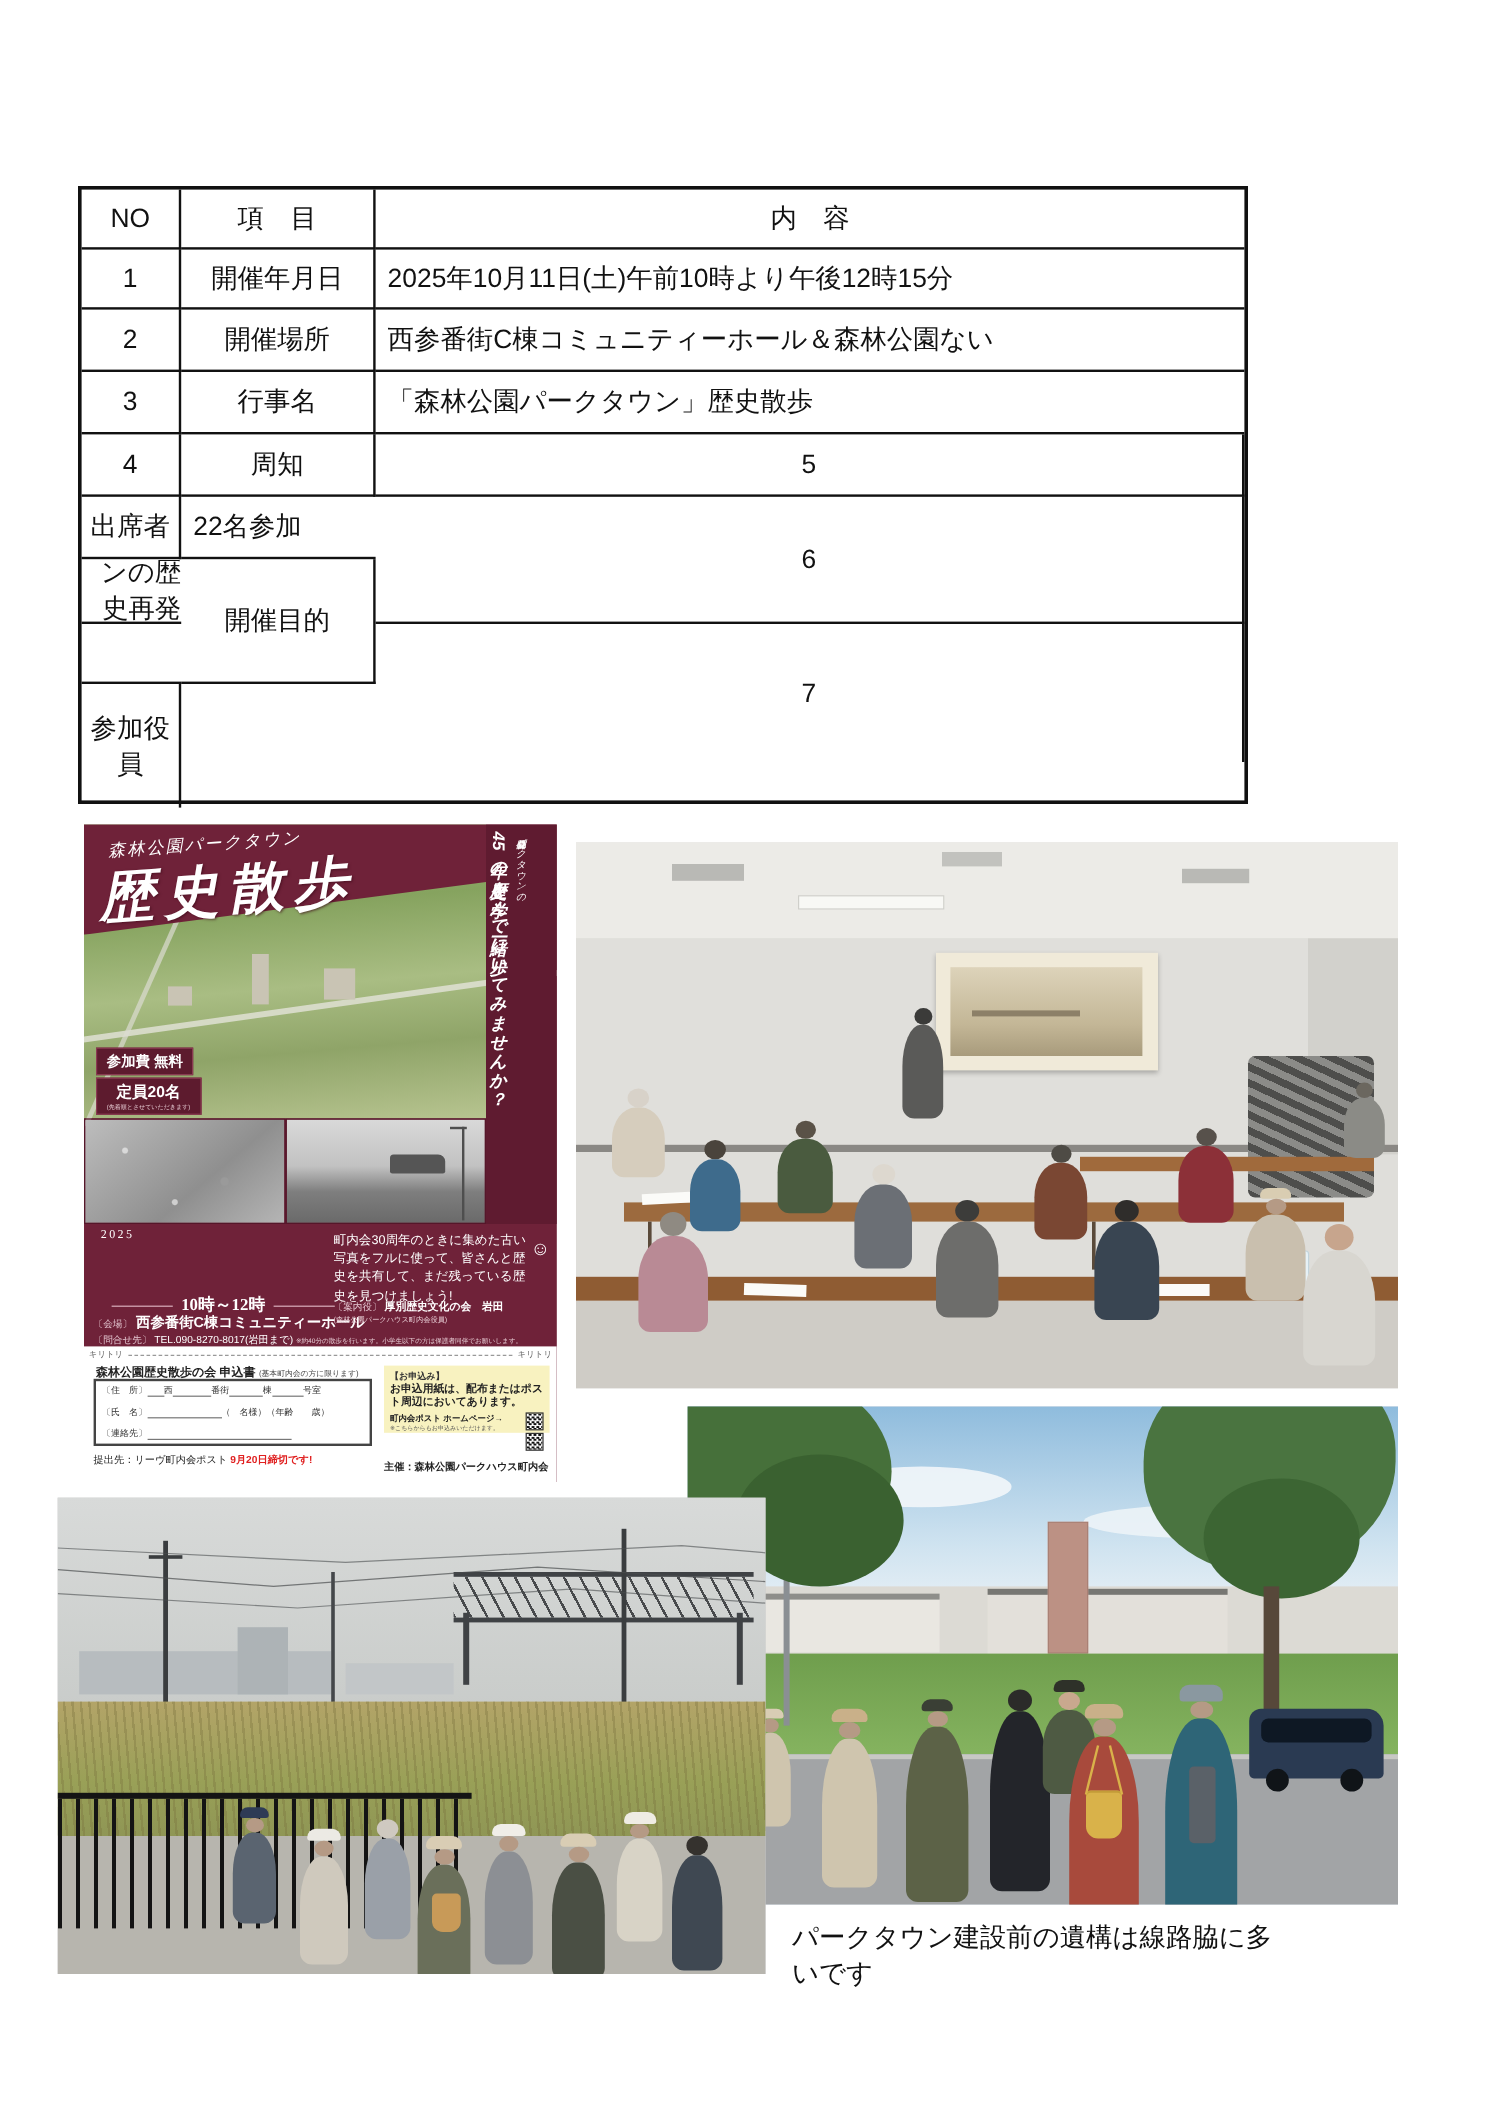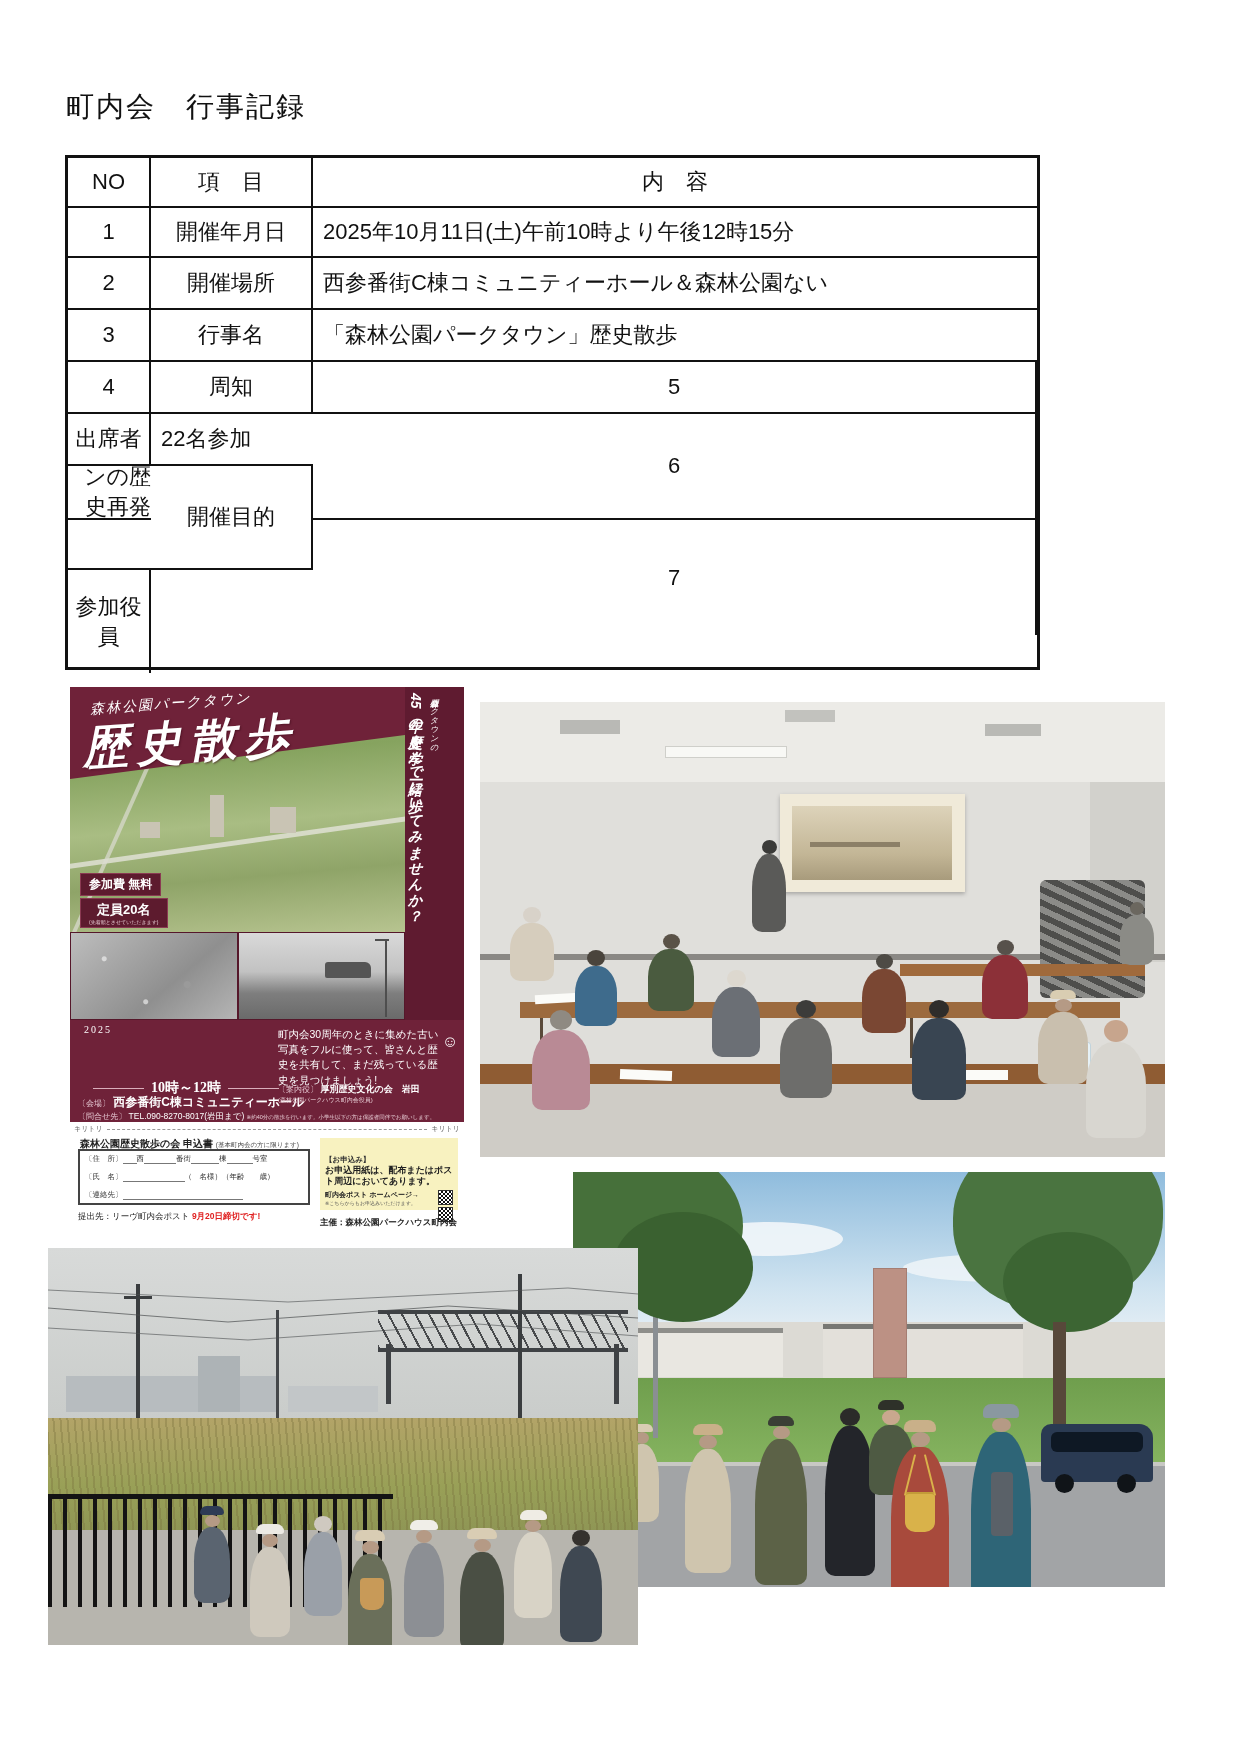--- a/index.html
+++ b/index.html
@@ -71,21 +71,21 @@
   .po-cut{left:4px;top:437px;width:386px;display:flex;align-items:center;color:#666;font-size:7px;}
   .cutline{flex:1;border-top:1px dashed #999;margin:0 4px;}
   .po-ftitle{left:10px;top:450px;font-size:10px;font-weight:bold;color:#222;}
   .po-ftnote{font-size:6.5px;font-weight:normal;color:#444;}
   .po-formbox{left:8px;top:462px;width:232px;height:56px;border:2px solid #444;box-sizing:border-box;
     background:#fff;padding:3px 5px;display:flex;flex-direction:column;justify-content:space-between;}
   .frow{display:flex;align-items:flex-end;font-size:7.5px;color:#333;white-space:nowrap;}
   .ul{display:inline-block;border-bottom:1px solid #777;height:9px;}
   .po-submit{left:8px;top:524px;font-size:8.5px;color:#222;white-space:nowrap;}
   .po-dead{color:#e02020;font-weight:bold;}
-  .po-apply{left:250px;top:451px;width:138px;height:72px;background:#f8f2c0;box-sizing:border-box;padding:17px 5px;}
+  .po-apply{left:250px;top:451px;width:138px;height:56px;background:#f8f2c0;box-sizing:border-box;padding:4px 5px;}
   .ap-h{font-size:7.5px;font-weight:bold;color:#333;}
   .ap-b{font-size:9px;font-weight:bold;color:#222;line-height:1.25;}
   .ap-row{display:flex;margin-top:2px;}
   .ap-l{flex:1;}
   .ap-p{font-size:7px;font-weight:bold;color:#222;}
   .ap-n{font-size:5px;color:#555;}
   .qr{width:13px;height:13px;margin:0 0 2px 2px;
     background:repeating-conic-gradient(#111 0% 25%,#fff 0% 50%) 0 0/4px 4px;border:1px solid #333;}
   .po-org{left:250px;top:530px;font-size:8.5px;font-weight:bold;color:#222;white-space:nowrap;}
 
@@ -100,21 +100,20 @@
   .fig i{display:block;}
   .ht{border-radius:8px 8px 3px 3px;}
   .hd{border-radius:50%;}
   .bd{border-radius:45% 45% 10px 10px;}
 </style>
 </head>
 <body>
 
 <div id="page">
 
-  <div id="title" class="abs">町内会　行事記録</div>
 
   <div id="rec-table" class="abs">
     <div class="cell c">NO</div>
     <div class="cell c">項　目</div>
     <div class="cell c nr">内　容</div>
 
     <div class="cell c">1</div>
     <div class="cell c">開催年月日</div>
     <div class="cell l nr">2025年10月11日(土)午前10時より午後12時15分</div>
 
@@ -443,14 +442,15 @@
       <i class="ht" style="width:27px;height:10px;background:#efece4;"></i>
         <i class="hd" style="width:16px;height:12px;background:#b59a85;"></i>
         <i class="bd" style="width:38px;height:86px;background:#d8d3c6;"></i>
     </div>
     <div class="fig" style="left:512px;top:282px;">
       <i class="hd" style="width:18px;height:16px;background:#35322e;"></i>
         <i class="bd" style="width:42px;height:96px;background:#3f4852;"></i>
     </div>
   </div>
 
+  <div id="caption" class="abs">パークタウン建設前の遺構は線路脇に多いです</div>
 
 </div>
 
 </body></html>

